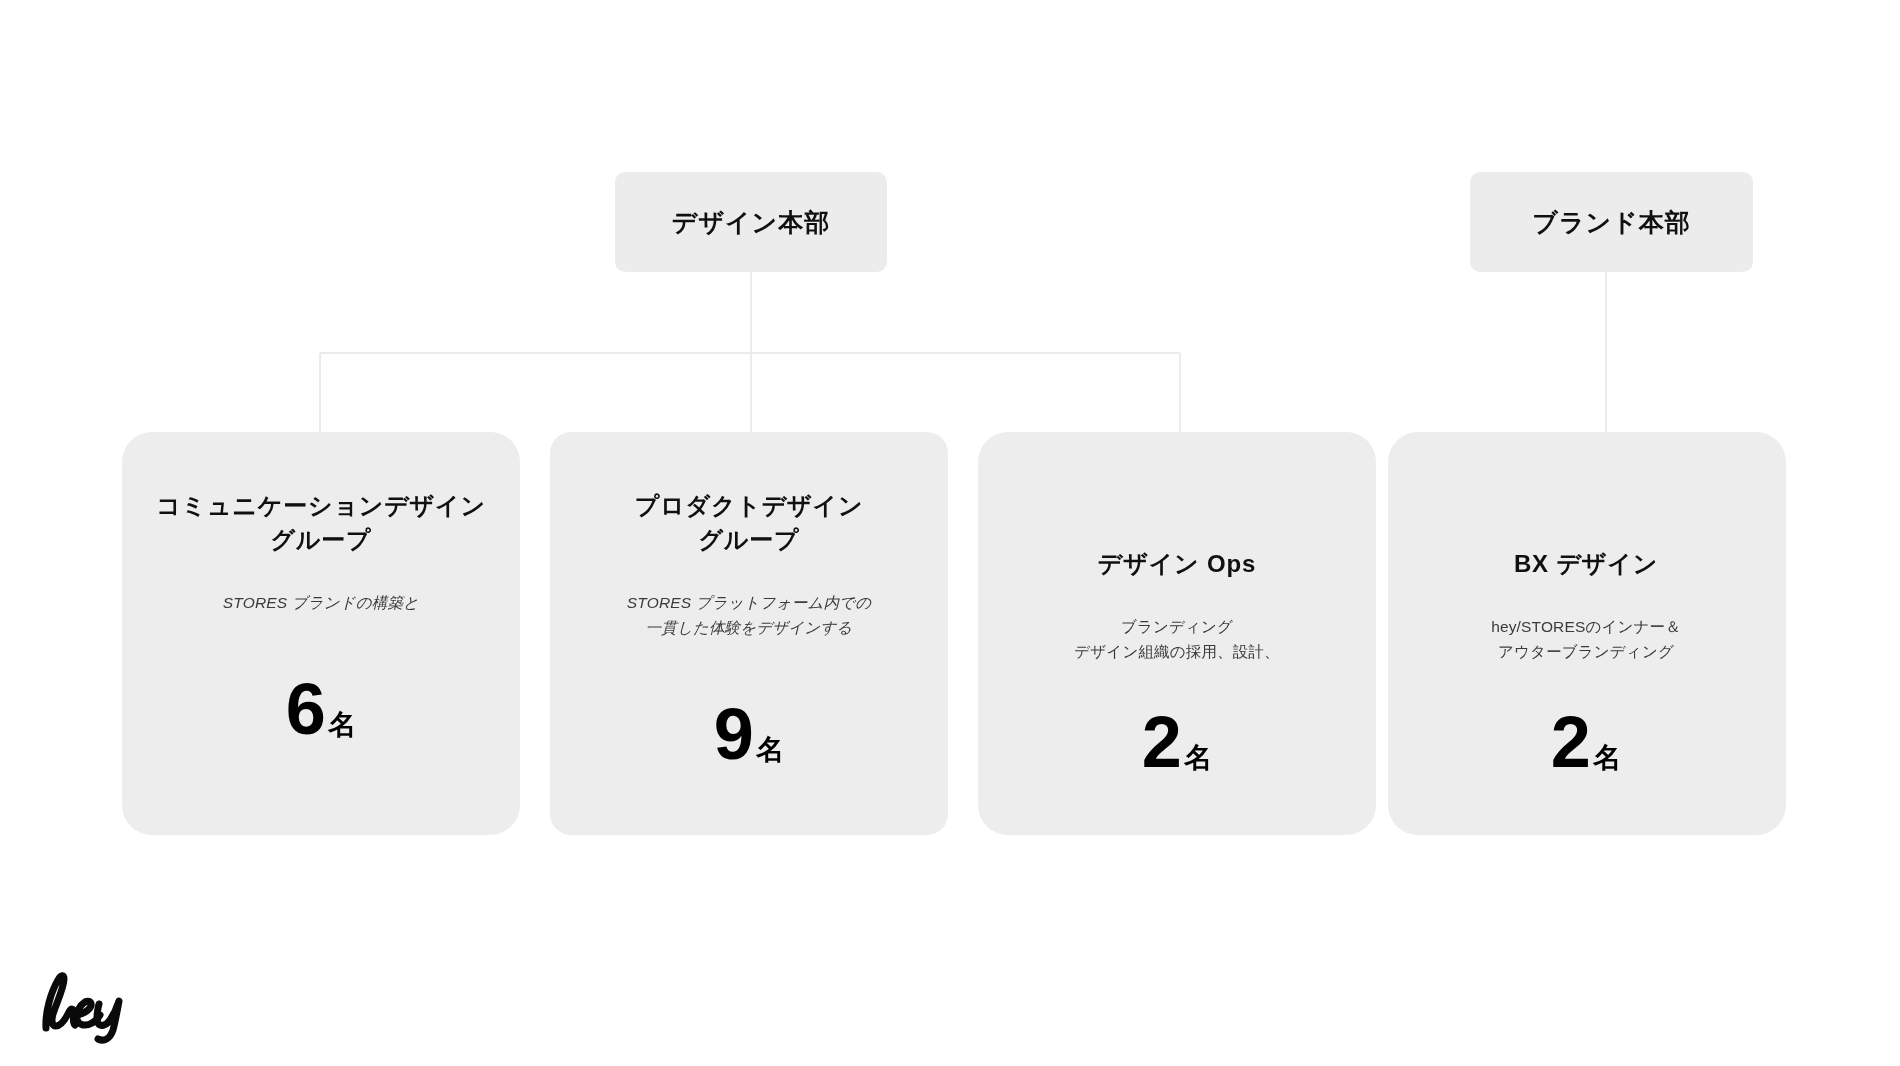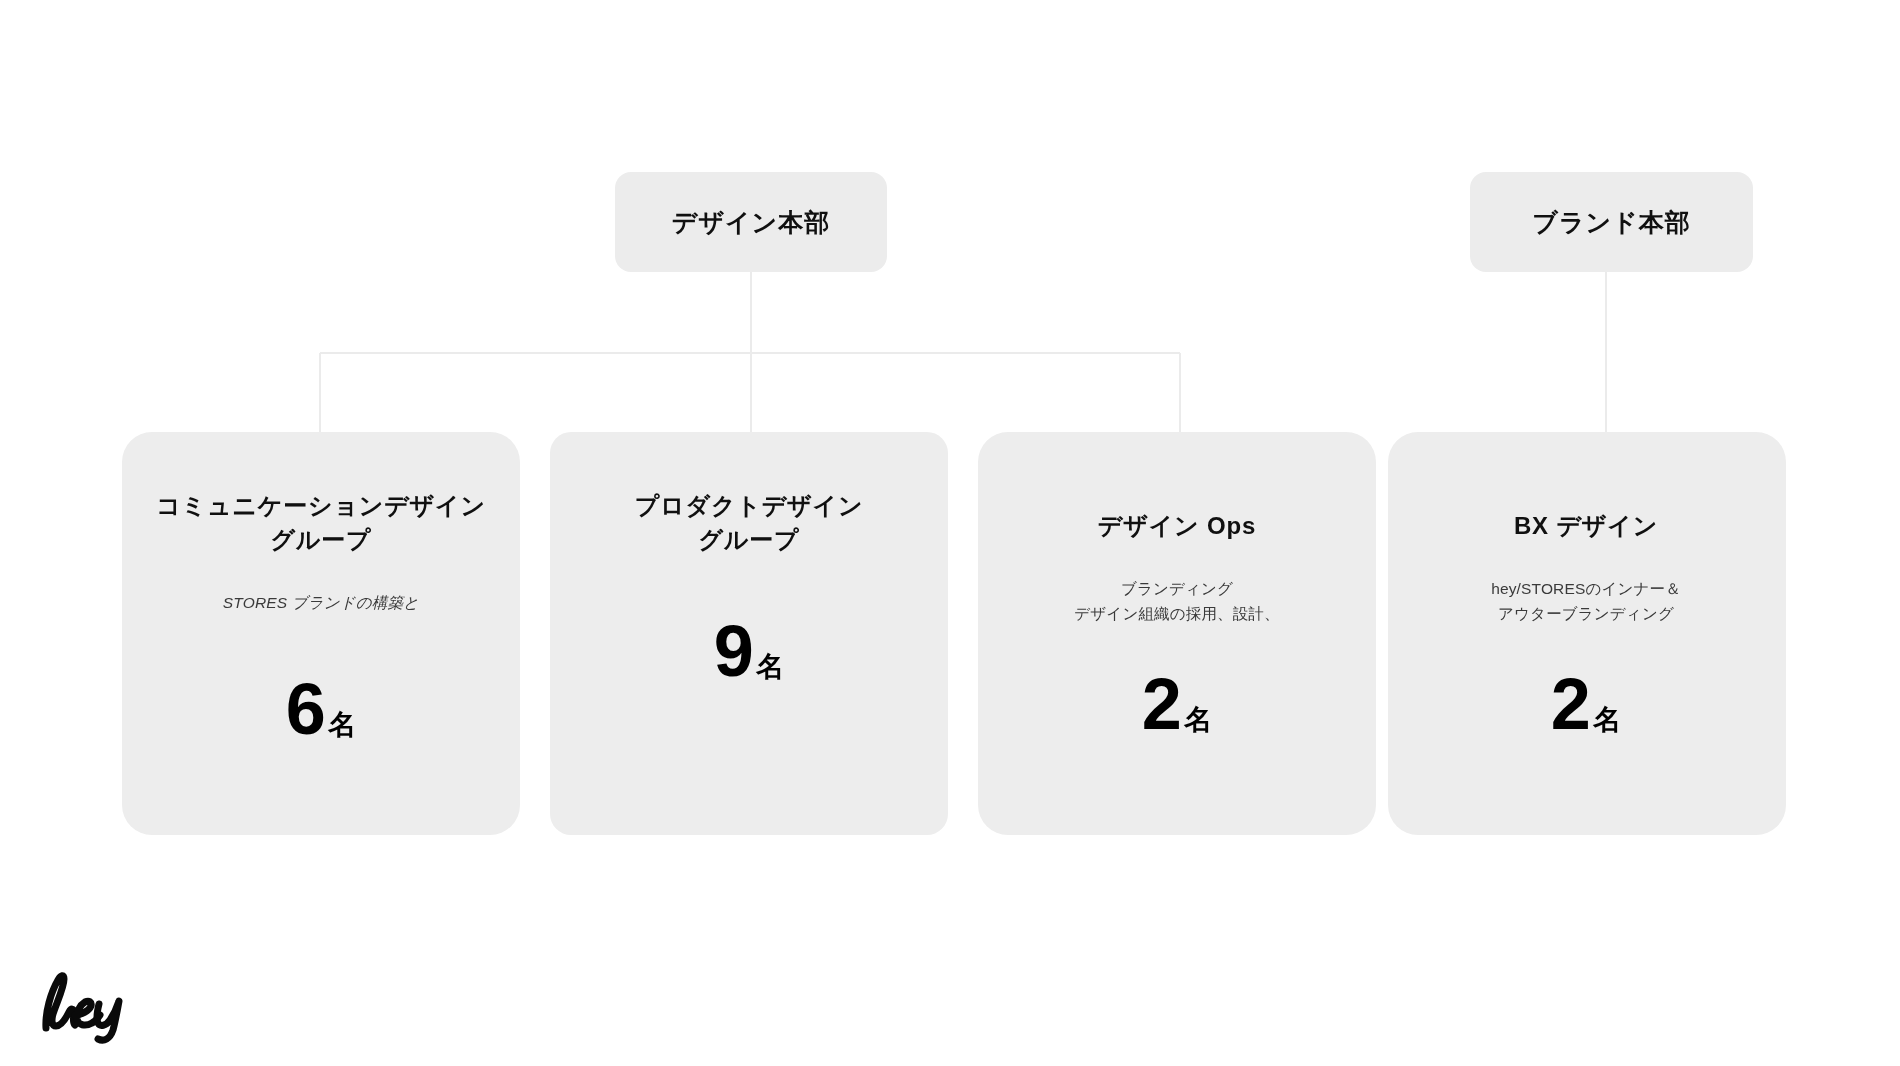--- a/index.html
+++ b/index.html
@@ -29,21 +29,21 @@
     left: 0; top: 0;
     width: 1900px;
     height: 1066px;
     pointer-events: none;
   }
 
   
   .dept-box {
     position: absolute;
     background: #ececec;
-    border-radius: 16px;
+    border-radius: 10px;
     display: flex;
     align-items: center;
     justify-content: center;
     box-sizing: border-box;
   }
   .dept-label {
     font-size: 25px;
     font-weight: bold;
     letter-spacing: 0.04em;
     color: #101010;
@@ -77,21 +77,21 @@
     font-size: 24px;
     font-weight: bold;
     line-height: 1.42;
     letter-spacing: 0.035em;
     text-align: center;
     color: #101010;
     margin: 0;
     width: 100%;
   }
   .title-pos-2line { margin-top: 57px; }
-  .title-pos-1line { margin-top: 77px; }
+  .title-pos-1line { margin-top: 115px; }
 
   .card-desc {
     font-size: 15.5px;
     font-weight: normal;
     line-height: 1.62;
     letter-spacing: 0.01em;
     text-align: center;
     color: #3a3a3a;
     margin: 0;
     width: 100%;
@@ -173,20 +173,24 @@
       <span class="count-number">6</span>
       <span class="count-unit">名</span>
     </div>
   </div>
 
   <div class="team-card" id="card-product">
     <div class="card-title title-pos-2line">
       <div>プロダクトデザイン</div>
       <div>グループ</div>
     </div>
+    <div class="card-desc desc-pos-2line">
+      <div>STORES プラットフォーム内での</div>
+      <div>一貫した体験をデザインする</div>
+    </div>
     <div class="card-count count-pos-a">
       <span class="count-number">9</span>
       <span class="count-unit">名</span>
     </div>
   </div>
 
   <div class="team-card" id="card-ops">
     <div class="card-title title-pos-1line">
       <div>デザイン Ops</div>
     </div>

